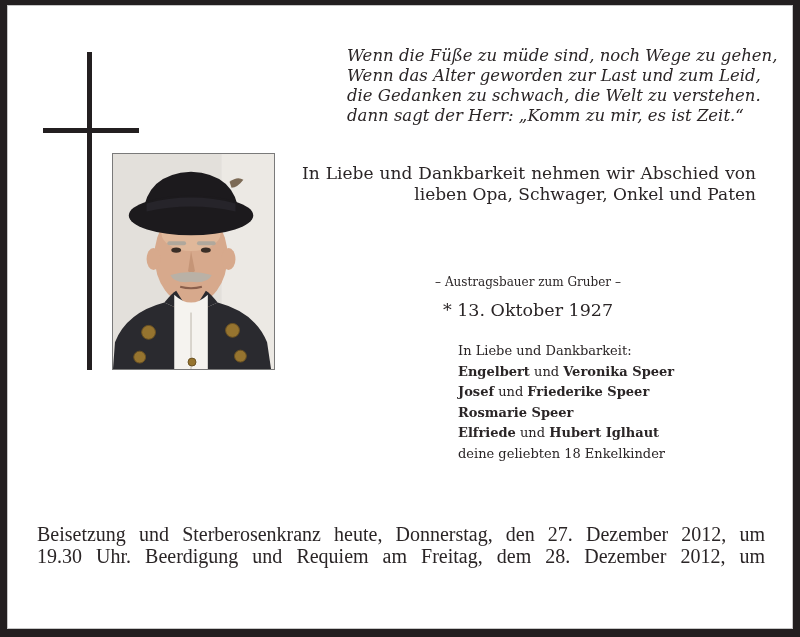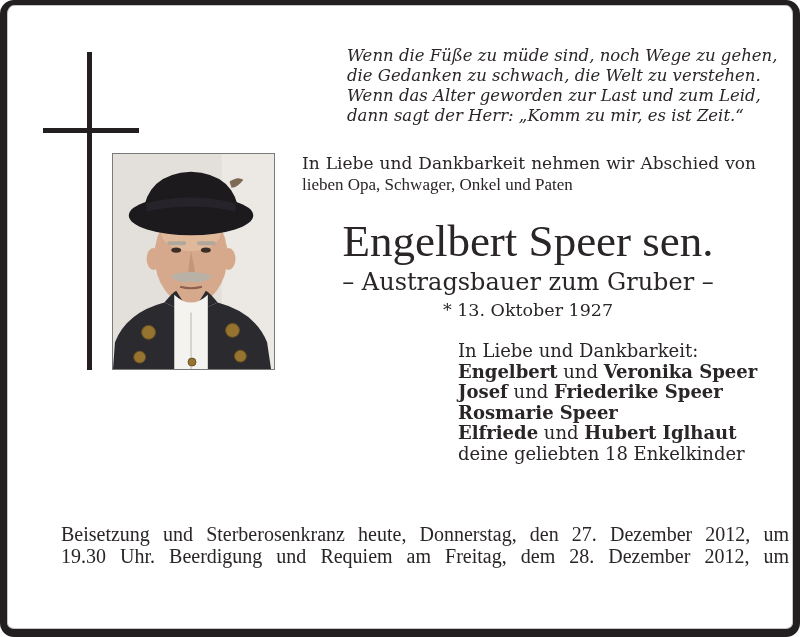--- a/index.html
+++ b/index.html
@@ -13,21 +13,20 @@
     width:800px;height:637px;
     box-sizing:border-box;
     border-style:solid;
     border-color:var(--frame);
     border-width:5px 7px 8px 7px;
     background:var(--paper);
     box-shadow:inset 0 0 0 1px #c6c6c6;
     color:var(--ink);
     font-family:"DejaVu Serif", serif;
     overflow:hidden;
-    border-radius:14px;
   }
   
   .cross-v{position:absolute;left:80px;top:47px;width:5px;height:318px;background:var(--frame);}
   .cross-h{position:absolute;left:36px;top:123px;width:96px;height:5px;background:var(--frame);}
   
   .photo{
     position:absolute;left:105px;top:148px;width:163px;height:217px;
     box-sizing:border-box;border:1px solid #7a7a7a;background:var(--photo-bg);
   }
   .photo svg{display:block;width:100%;height:100%;}
@@ -37,42 +36,42 @@
   .shirt{fill:var(--shirt);}
   .button{fill:var(--button);stroke:#6b5222;stroke-width:1;}
   .mustache{fill:var(--mustache);}
   
   .verse{
     position:absolute;left:340px;top:41px;
     font-style:italic;font-size:16.5px;line-height:20px;
     white-space:nowrap;
   }
   
-  .intro{position:absolute;left:295px;top:148px;width:454px;font-size:17px;line-height:21px;}
+  .intro{position:absolute;left:295px;top:158px;width:454px;font-size:17px;line-height:21px;}
   .line-just{text-align:justify;text-align-last:justify;white-space:nowrap0;}
-  .line-cent{text-align:left;font-family:Liberation Serif, serif;}
+  .line-cent{text-align:right;}
   
   .name{
     position:absolute;left:293px;top:211px;width:456px;
     text-align:center;font-family:"Liberation Serif", serif;
     font-size:45px;line-height:50px;font-weight:normal;margin:0;
   }
-  .subtitle{position:absolute;left:293px;top:267px;width:456px;text-align:center;font-size:24px;line-height:21px;}
+  .subtitle{position:absolute;left:293px;top:267px;width:456px;text-align:center;font-size:12px;line-height:21px;}
   .dates{
     position:absolute;left:293px;top:295px;width:456px;
     display:flex;justify-content:center;gap:48px;font-size:17.5px;line-height:21px;
   }
   
-  .mourners{position:absolute;left:451px;top:336px;font-size:18px;line-height:20.5px;white-space:nowrap;}
+  .mourners{position:absolute;left:451px;top:336px;font-size:13px;line-height:20.5px;white-space:nowrap;}
   .mourners b,.mourners span.b{font-weight:bold;}
   
   .funeral{
     position:absolute;left:30px;top:519px;width:728px;
     font-family:"Liberation Serif", serif;
-    font-size:20px;line-height:21.5px;margin-left:24px;
+    font-size:20px;line-height:21.5px;
   }
 </style>
 </head>
 <body>
 
 <div class="page">
 
   <div>
     <div class="cross-v"></div>
     <div class="cross-h"></div>
@@ -121,31 +120,30 @@
       <circle class="button" cx="36" cy="180" r="7"></circle>
       <circle class="button" cx="27" cy="205" r="6"></circle>
       <circle class="button" cx="121" cy="178" r="7"></circle>
       <circle class="button" cx="129" cy="204" r="6"></circle>
       <circle class="button" cx="80" cy="210" r="4"></circle>
     </svg>
   </div>
 
   <div class="verse">
     <div>Wenn die Füße zu müde sind, noch Wege zu gehen,</div>
+    <div>Wenn das Alter geworden zur Last und zum Leid,</div>
     <div>die Gedanken zu schwach, die Welt zu verstehen.</div>
-    <div>Wenn das Alter geworden zur Last und zum Leid,</div>
     <div>dann sagt der Herr: „Komm zu mir, es ist Zeit.“</div>
   </div>
 
   <div class="intro">
     <div class="line-just">In Liebe und Dankbarkeit nehmen wir Abschied von</div>
     <div class="line-cent">lieben Opa, Schwager, Onkel und Paten</div>
   </div>
 
-  <h1 class="name">Engelbert Speer sen.</h1>
   <div class="subtitle">– Austragsbauer zum Gruber –</div>
   <div class="dates">
     <span>* 13. Oktober 1927</span>
   </div>
 
   <div class="mourners">
     <div>In Liebe und Dankbarkeit:</div>
     <div><span class="b">Engelbert</span><span> und </span><span class="b">Veronika Speer</span></div>
     <div><span class="b">Josef</span><span> und </span><span class="b">Friederike Speer</span></div>
     <div><span class="b">Rosmarie Speer</span></div>

